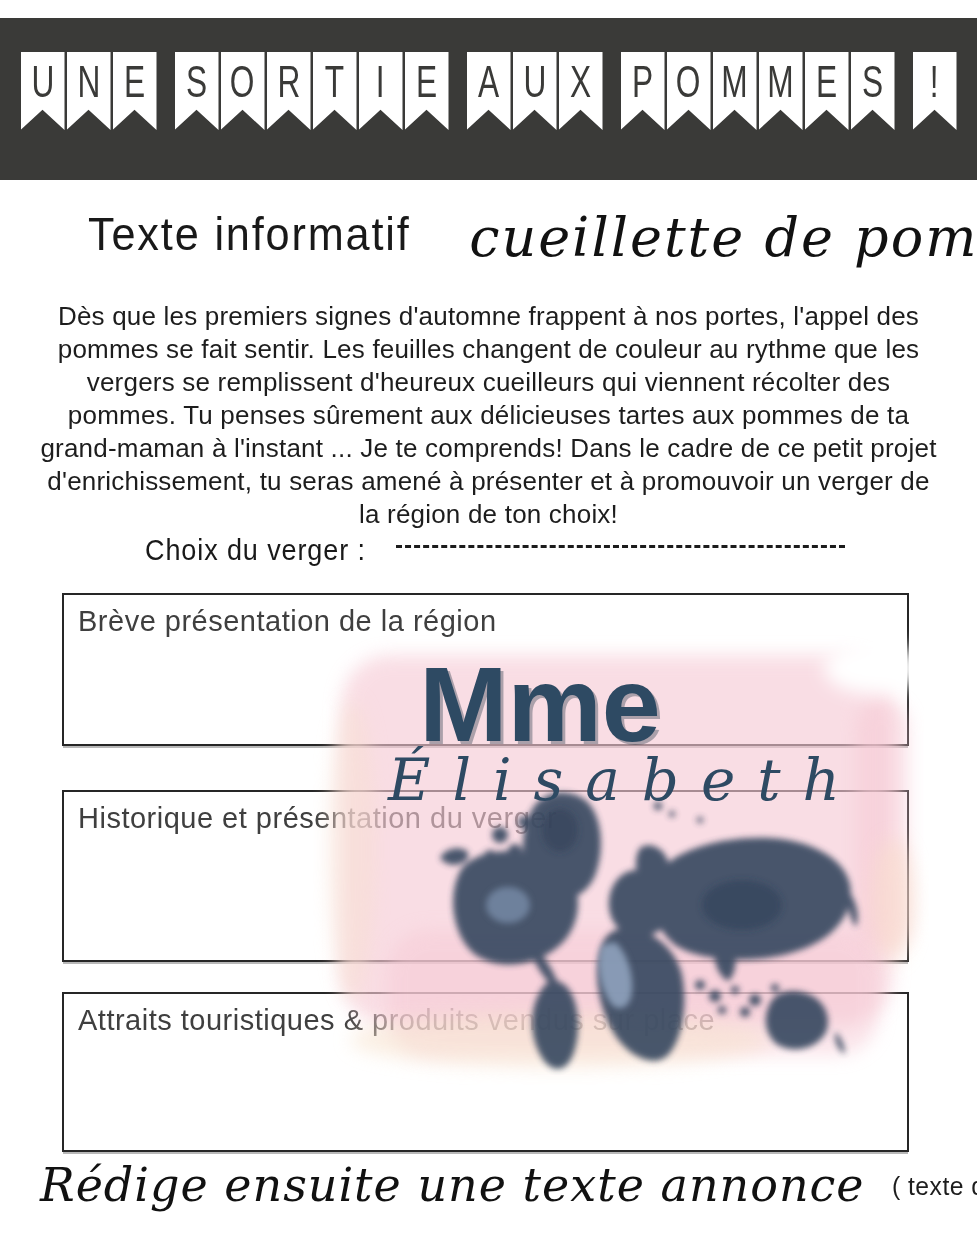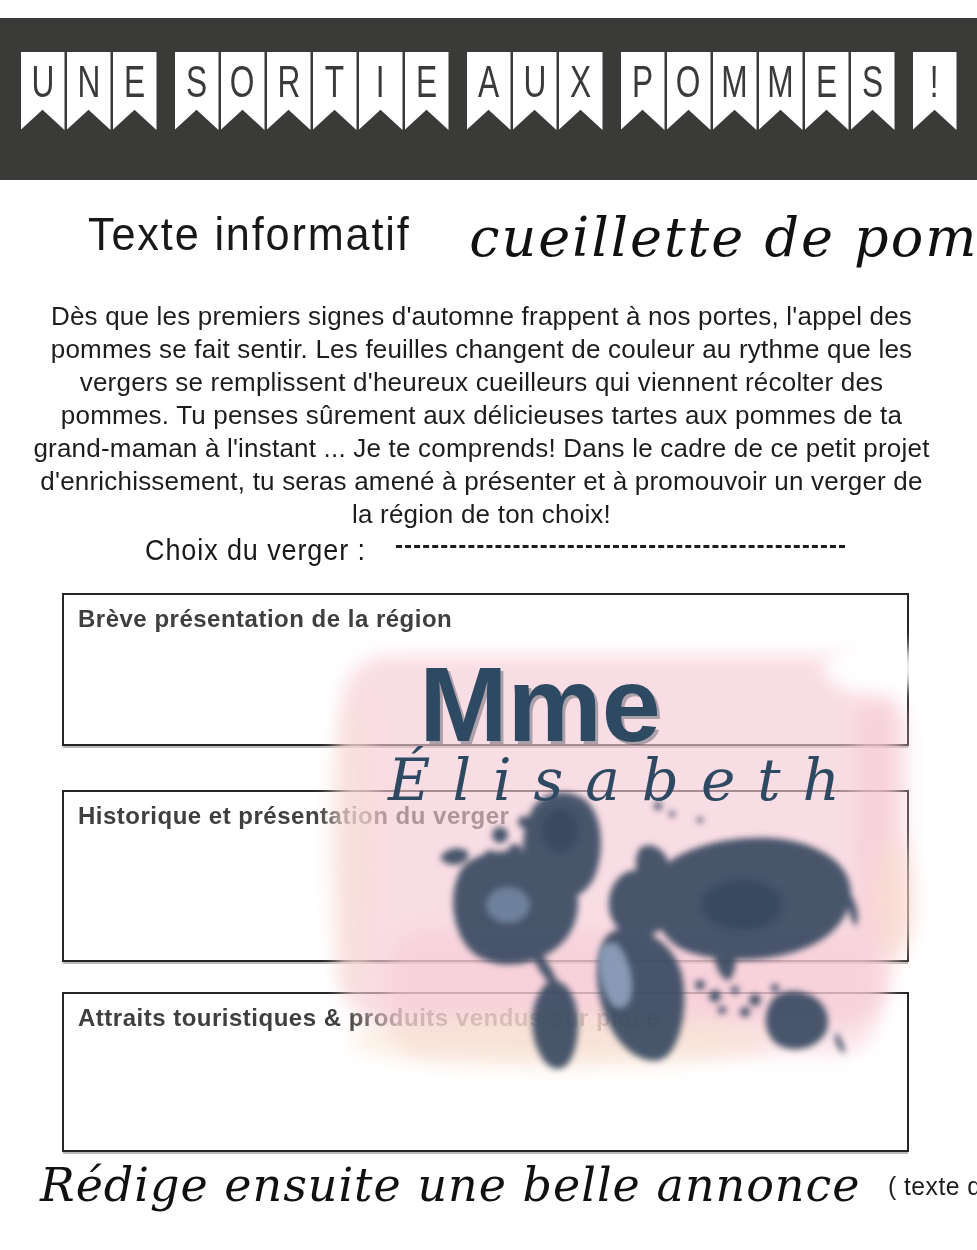--- a/index.html
+++ b/index.html
@@ -29,40 +29,40 @@
   .title-main{
     display:inline-block;font-size:47px;letter-spacing:2px;color:#191919;
     transform:scaleX(.92);transform-origin:left bottom;font-weight:400;
   }
   .title-script{
     display:inline-block;font-family:"DejaVu Serif",serif;font-style:italic;
     font-size:54px;color:#111;margin-left:26px;vertical-align:-6px;letter-spacing:2px;
   }
   
   .intro{
-    position:absolute;left:32px;top:300px;width:899px;
+    position:absolute;left:39px;top:300px;width:899px;
     text-align:center;font-size:26px;line-height:33px;color:#1d1d1d;
     letter-spacing:.2px;
   }
   
   .choice-row{
     position:absolute;left:145px;top:527px;width:700px;height:46px;
     display:flex;align-items:center;
   }
   .choice-label{font-size:30px;color:#191919;white-space:nowrap;letter-spacing:1px;transform:scaleX(.9);transform-origin:left bottom;}
   .choice-line{flex:1;border-bottom:3px dashed #1c1c1c;margin:0 0 7px 6px;height:0;}
   
   .abox{
     position:absolute;left:62px;width:847px;background:transparent;
     border:2px solid #262626;box-sizing:border-box;
     box-shadow:0 3px 0 -1px rgba(0,0,0,.28);
   }
   .abox-label{
-    display:block;padding:10px 0 0 14px;font-size:24px;color:#3f3f3f;
-    letter-spacing:.5px;font-weight:700;
+    display:block;padding:10px 0 0 14px;font-size:29px;color:#3f3f3f;
+    letter-spacing:.5px;font-weight:400;
   }
   #box-region{top:593px;height:153px;}
   #box-history{top:790px;height:172px;}
   #box-attractions{top:992px;height:160px;}
   
   .footer-row{position:absolute;left:40px;top:1158px;width:920px;white-space:nowrap;}
   .footer-script{
     font-family:"DejaVu Serif",serif;font-style:italic;font-size:46px;color:#111;
     letter-spacing:1px;
   }
@@ -167,21 +167,21 @@
   <span class="abox-label">Brève présentation de la région</span>
 </div>
 <div class="abox" id="box-history">
   <span class="abox-label">Historique et présentation du verger</span>
 </div>
 <div class="abox" id="box-attractions">
   <span class="abox-label">Attraits touristiques &amp; produits vendus sur place</span>
 </div>
 
 <div class="footer-row">
-  <span class="footer-script">Rédige ensuite une belle annonce</span>
+  <span class="footer-script">Rédige ensuite une texte annonce</span>
   <span class="footer-plain">( texte descriptif et informatif )</span>
 </div>
 
 <svg class="watermark" viewBox="0 0 977 1250">
   <defs>
     <filter id="soft" x="-30%" y="-30%" width="160%" height="160%">
       <feGaussianBlur stdDeviation="3"></feGaussianBlur>
     </filter>
     <filter id="wash" x="-30%" y="-30%" width="160%" height="160%">
       <feGaussianBlur stdDeviation="9"></feGaussianBlur>

